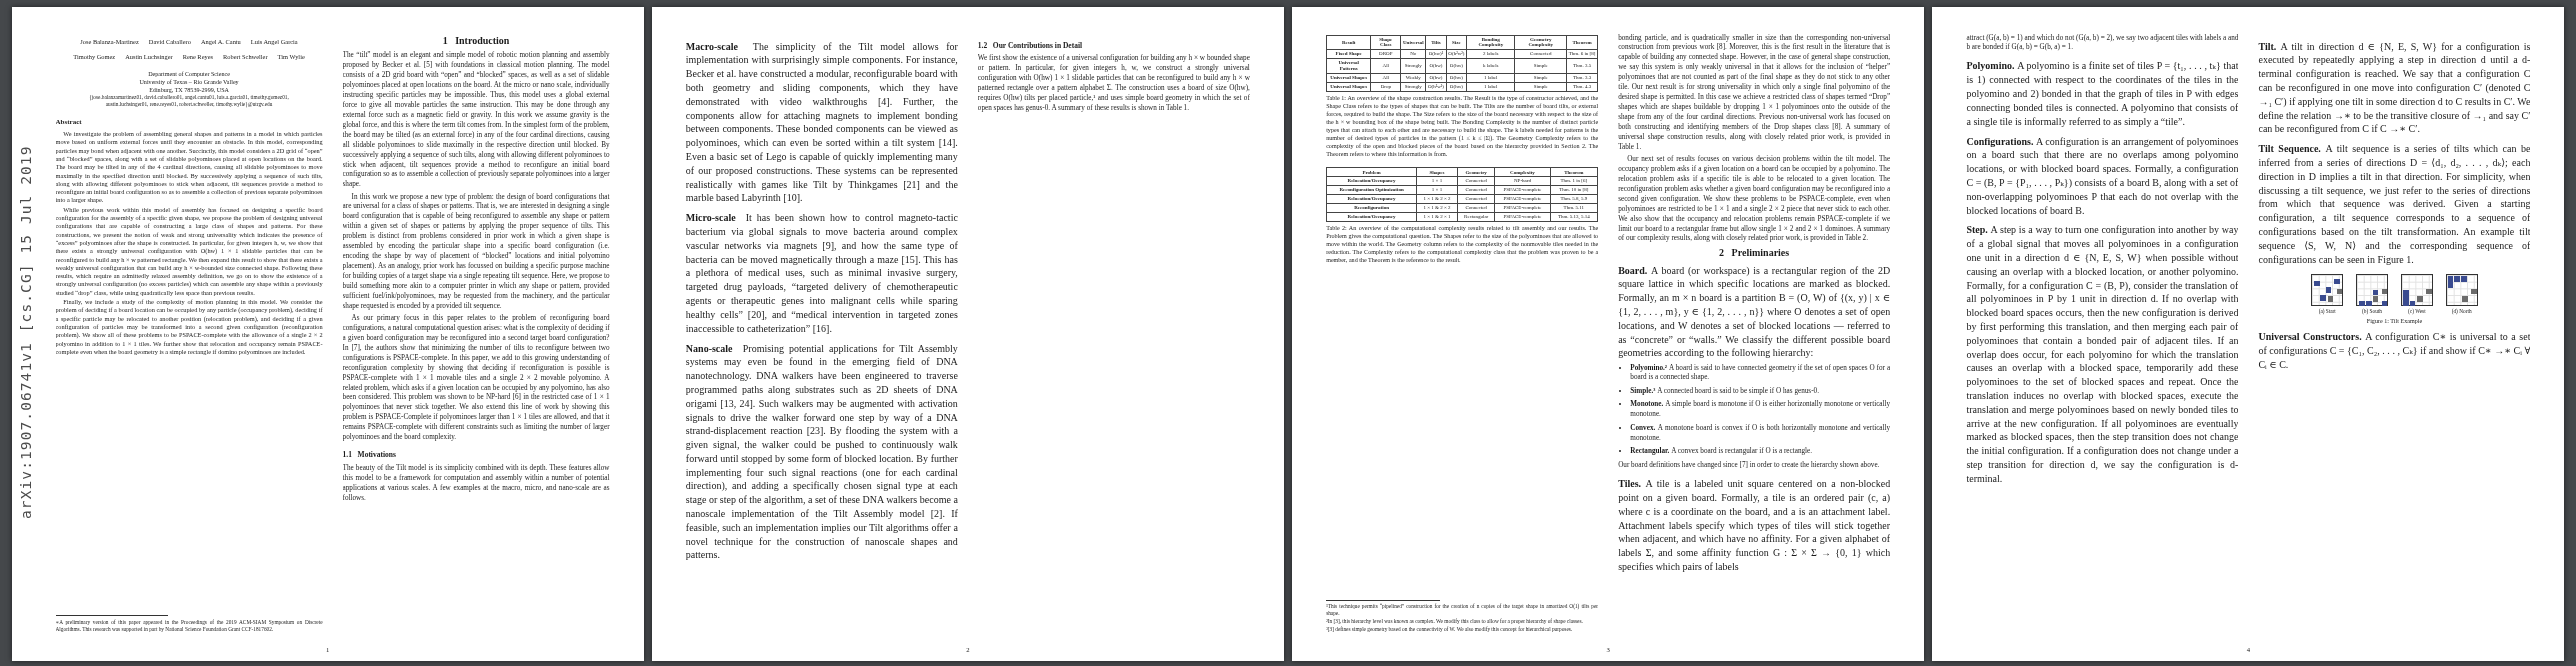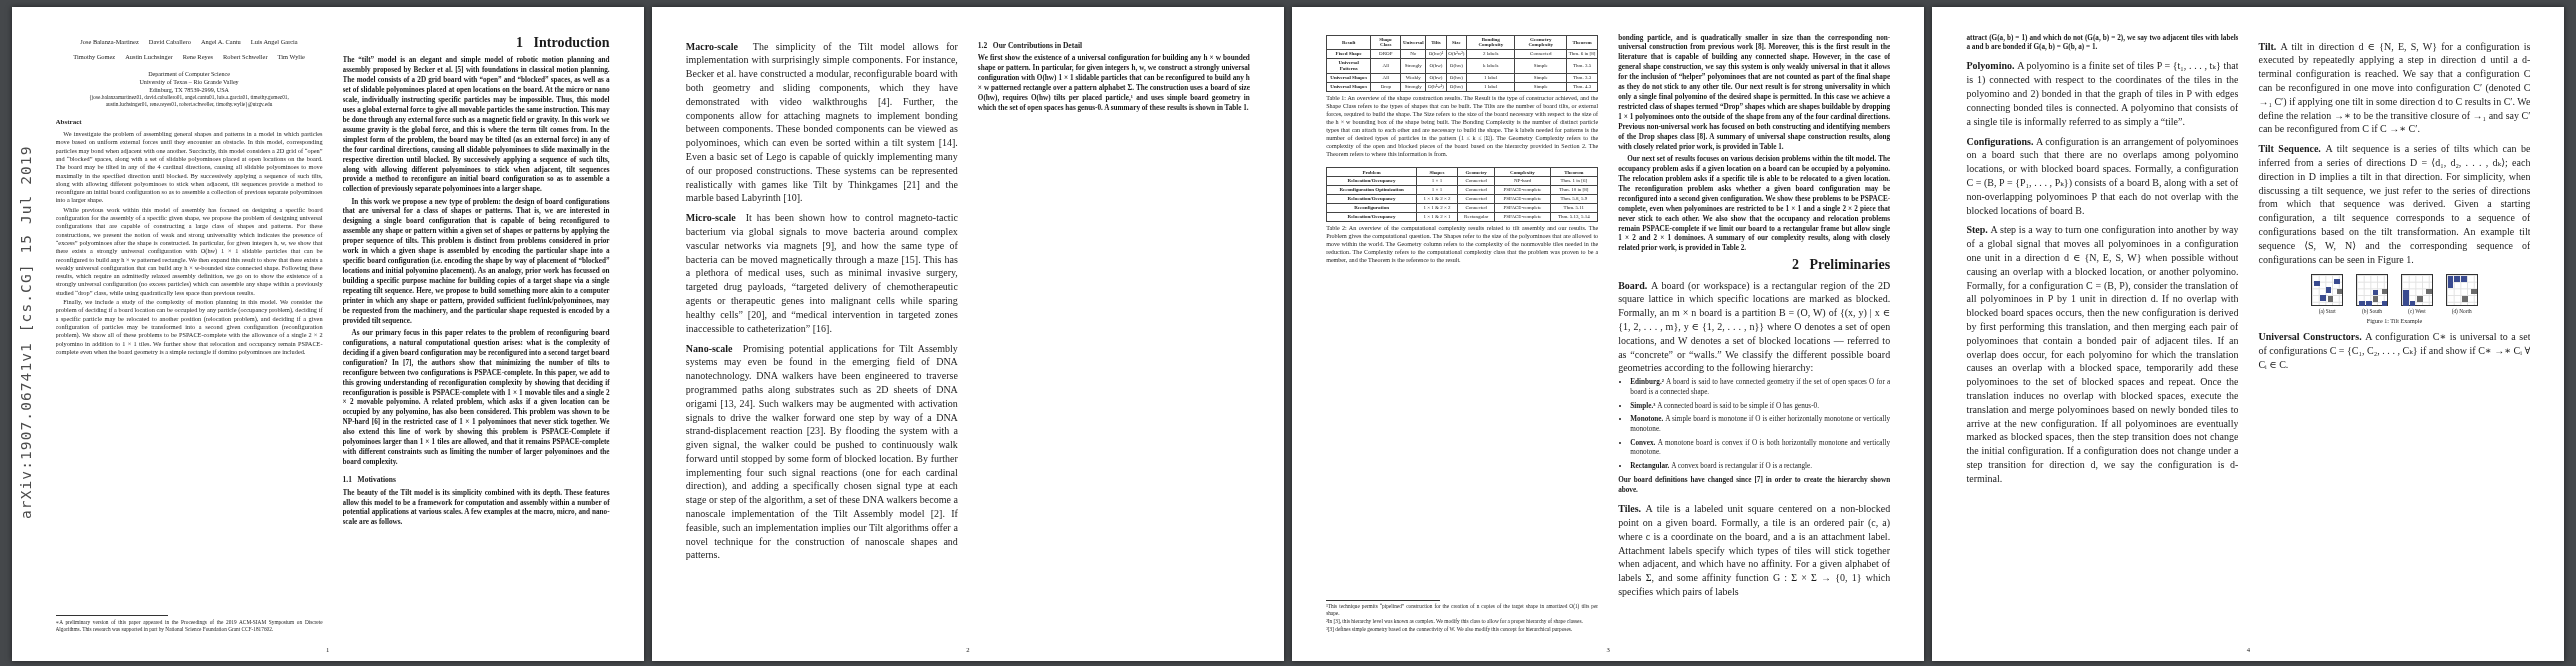--- a/index.html
+++ b/index.html
@@ -28,23 +28,23 @@
 
   .title { font-size:11.4px; font-weight:normal; text-align:center; line-height:1.25; margin:3.3px 5.6px 9px; }
   .authors { text-align:center; margin-bottom:5.6px; line-height:1.7; }
   .author { display:inline-block; margin:0 3.9px; font-size:6.4px; white-space:nowrap; }
   .affil { text-align:center; font-size:6.1px; line-height:1.35; margin-bottom:2.2px; }
   .affil-line { display:block; }
   .affil-line.email { font-size:5.3px; }
   .abs-head { font-weight:bold; font-size:7px; margin:9px 0 4.4px; }
   p.abs { font-size:6.3px; line-height:1.32; text-indent:7.8px; margin-bottom:1.1px; }
 
-  h2.sec { font-size:14px; margin:1.1px 0 5.6px; text-align:right; }
+  h2.sec { font-size:10px; margin:1.1px 0 5.6px; text-align:center; }
   h3.subsec { font-size:7.5px; margin:7.2px 0 4.4px; text-align:left; }
-  p.body { font-size:7.2px; line-height:1.38; text-indent:9px; margin-bottom:2.2px;font-weight:bold; }
+  p.body { font-size:7.2px; line-height:1.38; text-indent:9px; margin-bottom:2.2px; }
   p.body.noindent { text-indent:0; }
   p.def { font-size:10px; line-height:1.38; text-indent:0; margin:6.1px 0 2.2px; }
   .lead { font-weight:bold; }
 
   .footnote-block { position:absolute; left:0; right:0; bottom:0; font-size:5.3px; line-height:1.3; }
   .footnote-rule { width:42%; border-top:0.6px solid #333; margin-bottom:2.2px; }
   .footnote-item { margin-bottom:1.1px; text-align:justify; }
 
   table.res { border-collapse:collapse; width:100%; font-size:5px; line-height:1.15; margin:1.1px 0 3.3px; }
   table.res th, table.res td { border:0.6px solid #444; padding:1.1px 1.7px; text-align:center; }
@@ -260,21 +260,21 @@
         </div>
       </div>
       <div class="col">
         <p class="body noindent">bonding particle, and is quadratically smaller in size than the corresponding non-universal construction from previous work [8]. Moreover, this is the first result in the literature that is capable of building any connected shape. However, in the case of general shape construction, we say this system is only weakly universal in that it allows for the inclusion of “helper” polyominoes that are not counted as part of the final shape as they do not stick to any other tile. Our next result is for strong universality in which only a single final polyomino of the desired shape is permitted. In this case we achieve a restricted class of shapes termed “Drop” shapes which are shapes buildable by dropping 1 × 1 polyominoes onto the outside of the shape from any of the four cardinal directions. Previous non-universal work has focused on both constructing and identifying members of the Drop shapes class [8]. A summary of universal shape construction results, along with closely related prior work, is provided in Table 1.</p>
         <p class="body">Our next set of results focuses on various decision problems within the tilt model. The occupancy problem asks if a given location on a board can be occupied by a polyomino. The relocation problem asks if a specific tile is able to be relocated to a given location. The reconfiguration problem asks whether a given board configuration may be reconfigured into a second given configuration. We show these problems to be PSPACE-complete, even when polyominoes are restricted to be 1 × 1 and a single 2 × 2 piece that never stick to each other. We also show that the occupancy and relocation problems remain PSPACE-complete if we limit our board to a rectangular frame but allow single 1 × 2 and 2 × 1 dominoes. A summary of our complexity results, along with closely related prior work, is provided in Table 2.</p>
         <h2 class="sec">2&nbsp;&nbsp;&nbsp;Preliminaries</h2>
         <p class="def">
           <span class="lead">Board.</span>&nbsp;<span>A board (or workspace) is a rectangular region of the 2D square lattice in which specific locations are marked as blocked. Formally, an m × n board is a partition B = (O, W) of {(x, y) | x ∈ {1, 2, . . . , m}, y ∈ {1, 2, . . . , n}} where O denotes a set of open locations, and W denotes a set of blocked locations — referred to as “concrete” or “walls.” We classify the different possible board geometries according to the following hierarchy:</span>
         </p>
         <ul class="hier">
-          <li><span class="lead">Edinburg.²</span>&nbsp;<span>A board is said to have connected geometry if the set of open spaces O for a board is a connected shape.</span></li>
+          <li><span class="lead">Polyomino.²</span>&nbsp;<span>A board is said to have connected geometry if the set of open spaces O for a board is a connected shape.</span></li>
           <li><span class="lead">Simple.³</span>&nbsp;<span>A connected board is said to be simple if O has genus-0.</span></li>
           <li><span class="lead">Monotone.</span>&nbsp;<span>A simple board is monotone if O is either horizontally monotone or vertically monotone.</span></li>
           <li><span class="lead">Convex.</span>&nbsp;<span>A monotone board is convex if O is both horizontally monotone and vertically monotone.</span></li>
           <li><span class="lead">Rectangular.</span>&nbsp;<span>A convex board is rectangular if O is a rectangle.</span></li>
         </ul>
         <p class="body noindent">Our board definitions have changed since [7] in order to create the hierarchy shown above.</p>
         <p class="def">
           <span class="lead">Tiles.</span>&nbsp;<span>A tile is a labeled unit square centered on a non-blocked point on a given board. Formally, a tile is an ordered pair (c, a) where c is a coordinate on the board, and a is an attachment label. Attachment labels specify which types of tiles will stick together when adjacent, and which have no affinity. For a given alphabet of labels Σ, and some affinity function G : Σ × Σ → {0, 1} which specifies which pairs of labels</span>
         </p>
       </div>

